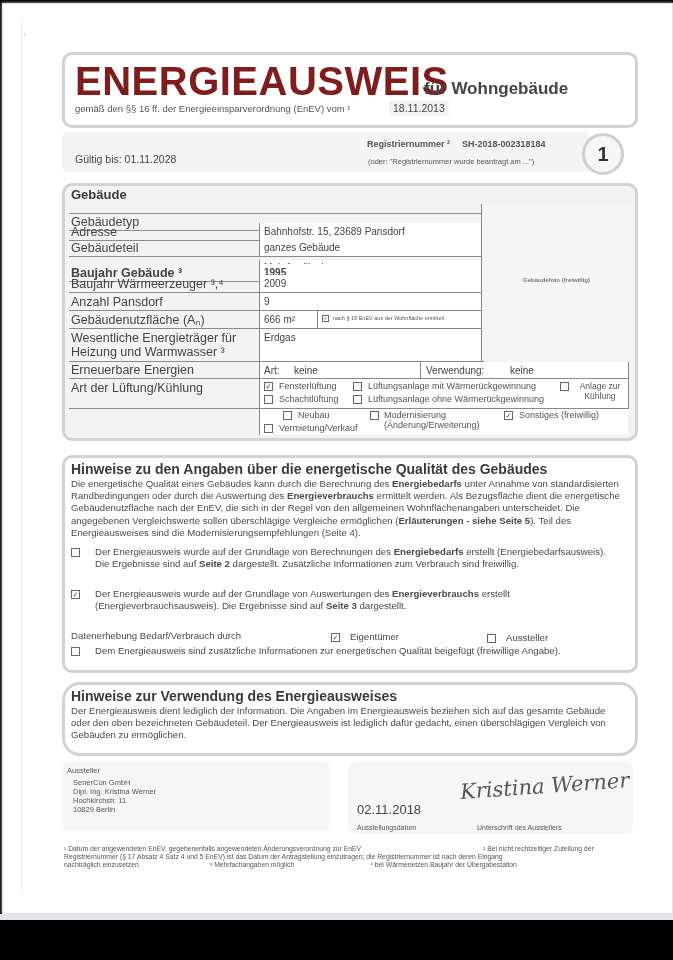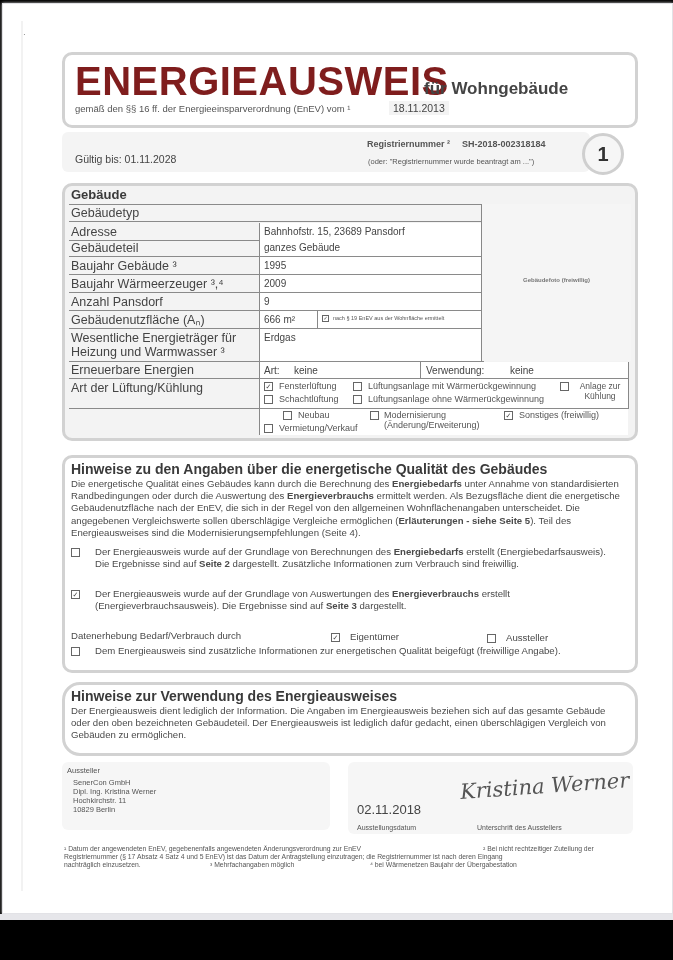--- a/index.html
+++ b/index.html
@@ -87,39 +87,39 @@
   <div class="valid">Gültig bis: 01.11.2028</div>
   <div class="reg-label">Registriernummer ²</div>
   <div class="reg-no">SH-2018-002318184</div>
   <div class="reg-note">(oder: "Registriernummer wurde beantragt am ...")</div>
 </div>
 <div class="page-num">1</div>
 
 <div class="box geb-box">
   <div class="geb-title">Gebäude</div>
 
-  <div class="row" style="top:18px;height:16px;border-top:1px solid #8a8a8a;">
+  <div class="row" style="top:27px;height:16px;border-top:1px solid #8a8a8a;">
     <div class="lbl" style="top:1px;">Gebäudetyp</div>
     <div class="val-cell" style="top:0;width:223px;height:16px;margin-top:46px;">
         <div class="val" style="top:2px;">Mehrfamilienhaus</div>
       </div>
   </div>
   <div class="row" style="top:37px;height:17px;">
     <div class="lbl" style="top:2px;">Adresse</div>
     <div class="val-cell" style="top:0;width:223px;height:17px;">
         <div class="val" style="top:3px;">Bahnhofstr. 15, 23689 Pansdorf</div>
       </div>
   </div>
   <div class="row" style="top:53px;height:17px;">
     <div class="lbl" style="top:2px;">Gebäudeteil</div>
     <div class="val-cell" style="top:0;width:223px;height:17px;">
         <div class="val" style="top:3px;">ganzes Gebäude</div>
       </div>
   </div>
-  <div class="row" style="top:71px;height:17px;">
+  <div class="row" style="top:78px;height:17px;font-weight:bold;">
     <div class="lbl" style="top:2px;">Baujahr Gebäude ³</div>
     <div class="val-cell" style="top:0;width:223px;height:17px;">
         <div class="val" style="top:3px;">1995</div>
       </div>
   </div>
   <div class="row" style="top:89px;height:17px;">
     <div class="lbl" style="top:2px;">Baujahr Wärmeerzeuger ³,⁴</div>
     <div class="val-cell" style="top:0;width:223px;height:17px;">
         <div class="val" style="top:3px;">2009</div>
       </div>

